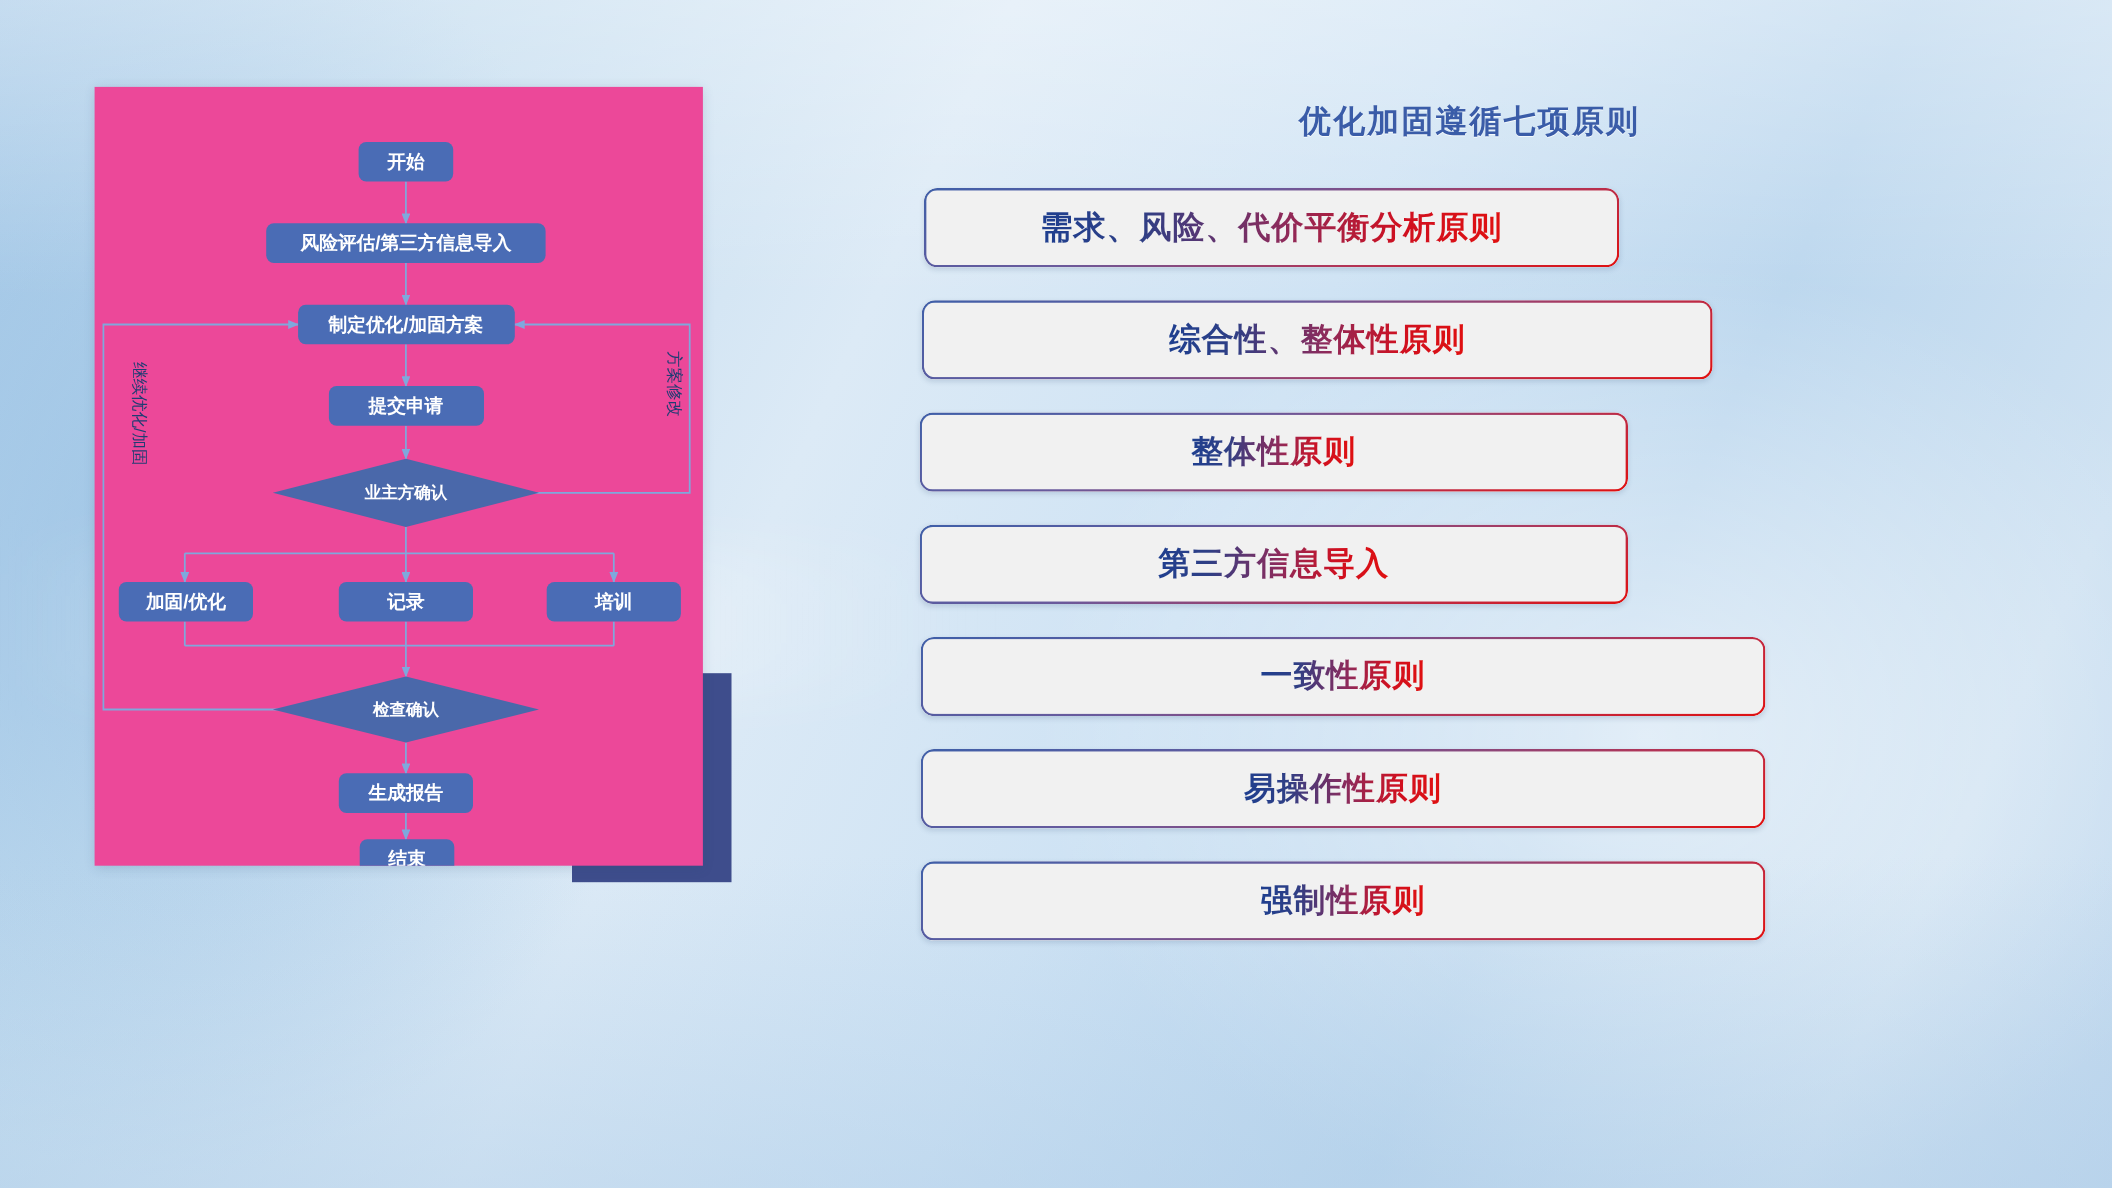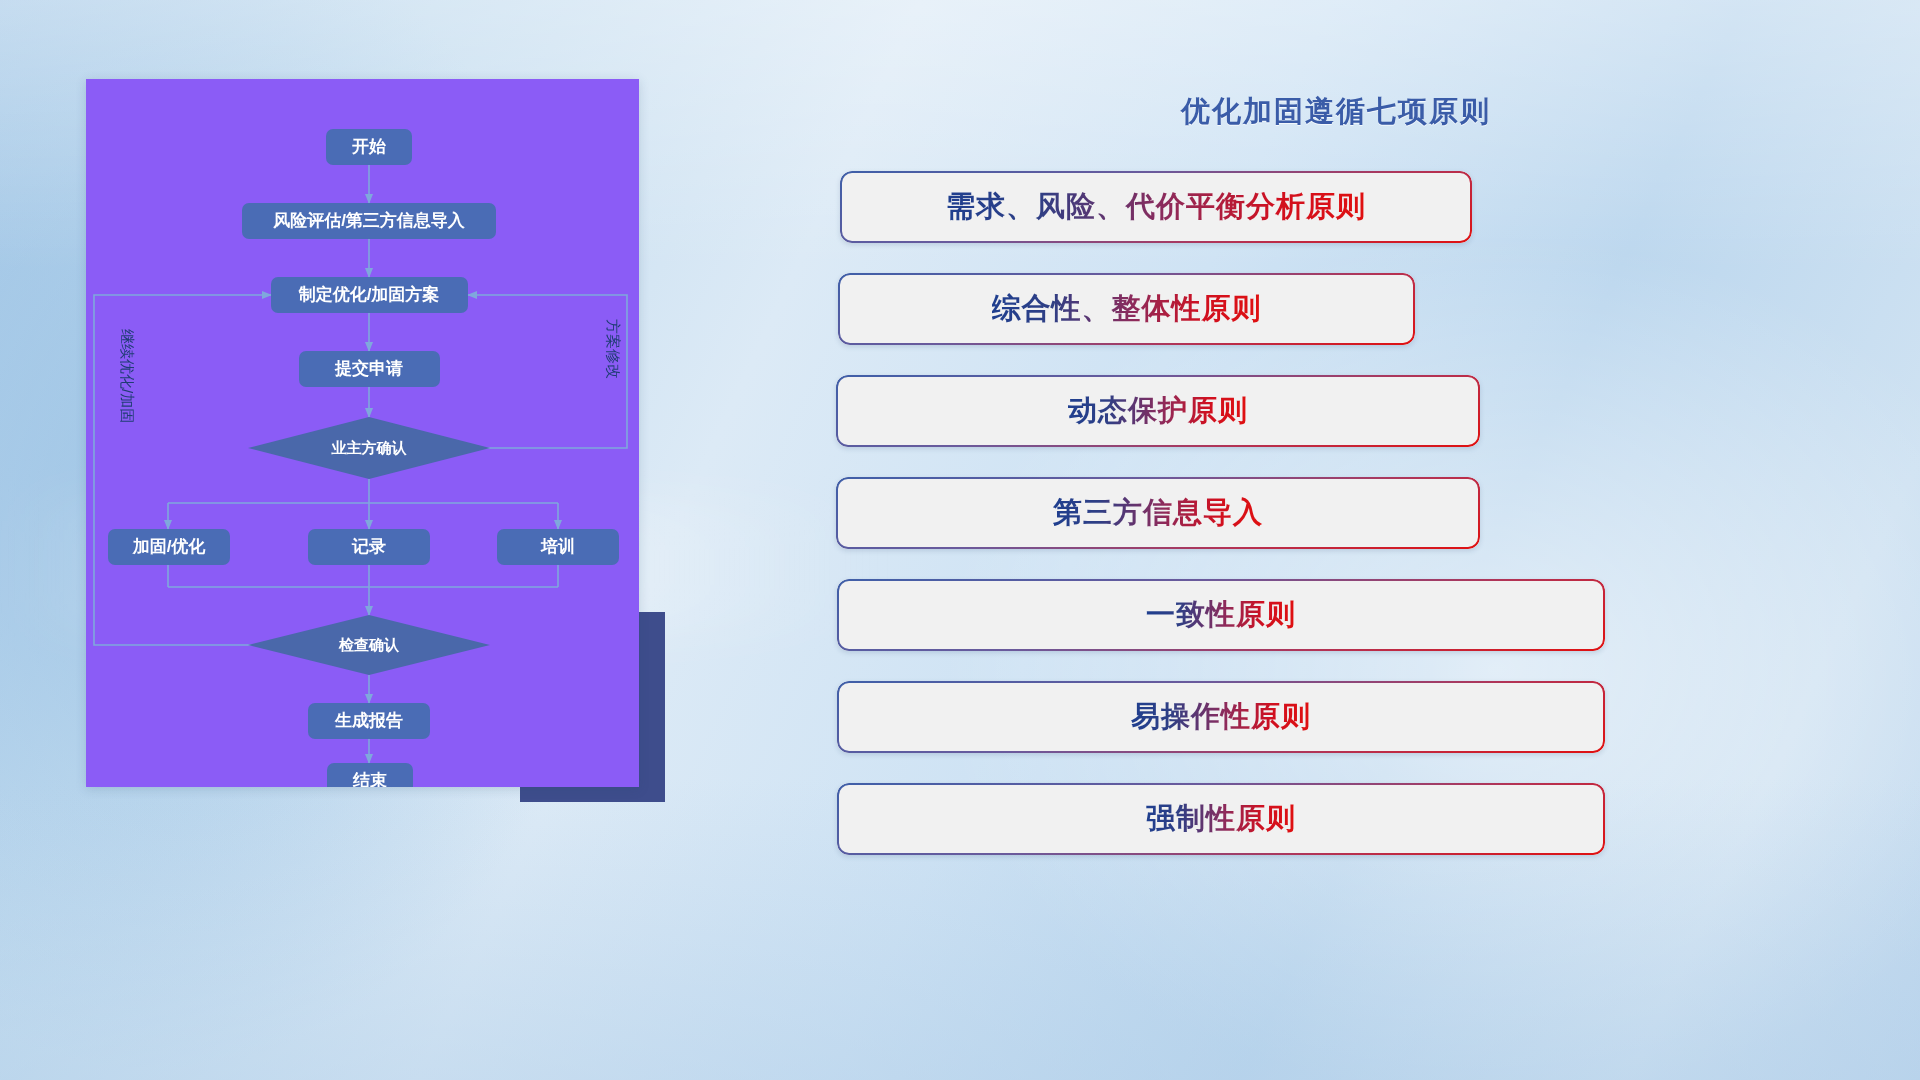--- a/index.html
+++ b/index.html
@@ -19,21 +19,21 @@
   #bg .g3{position:absolute;inset:0;
     background:radial-gradient(ellipse 700px 900px at 8% 45%, rgba(140,185,225,.55) 0%, rgba(140,185,225,0) 65%);}
   #bg .g4{position:absolute;left:0;top:0;width:100%;height:100%;
     background:linear-gradient(180deg, rgba(255,255,255,.35) 0%, rgba(255,255,255,0) 25%, rgba(255,255,255,0) 72%, rgba(175,205,232,.45) 100%);}
   #bg .streak{position:absolute;left:0;top:46%;width:46%;height:140px;
     background:linear-gradient(90deg, rgba(255,255,255,.0) 0%, rgba(255,255,255,.38) 45%, rgba(255,255,255,0) 100%);
     filter:blur(26px);}
 
   
   #accent{position:absolute;left:520px;top:612px;width:145px;height:190px;background:#3e4d8c;z-index:1;}
-  #chart-card{position:absolute;left:86px;top:79px;width:553px;height:708px;background:#8b5cf6;z-index:2;
+  #chart-card{position:absolute;left:86px;top:79px;width:553px;height:708px;background:#ec4899;z-index:2;
       box-shadow:0 2px 10px rgba(40,70,110,.18);}
   #chart-svg{position:absolute;left:0;top:0;}
 
   .node-text{fill:#ffffff;font-family:"Liberation Sans","DejaVu Sans",sans-serif;font-weight:bold;text-anchor:middle;dominant-baseline:middle;}
   .edge-label{fill:#1f3d73;font-family:"Liberation Sans","DejaVu Sans",sans-serif;font-size:15px;}
 
   
   #right{position:absolute;left:836px;top:78px;width:1000px;height:960px;z-index:3;}
   #title{
     text-align:center;font-size:29px;font-weight:bold;letter-spacing:2px;
@@ -55,21 +55,21 @@
     pointer-events:none;
   }
   .prin-label{
     position:relative;z-index:1;
     font-size:29px;font-weight:bold;letter-spacing:1px;
     background:linear-gradient(90deg,#1f3f8f 0%,#2f3f85 22%,#8c2b5c 52%,#d01020 78%,#e01010 100%);
     -webkit-background-clip:text;background-clip:text;color:transparent;
     white-space:nowrap;
   }
   .prin.w1{width:632px;margin-left:4px;}
-  .prin.w2{width:577px;margin-left:2px;}
+  .prin.w2{width:719px;margin-left:2px;}
   .prin.w3{width:644px;margin-left:0px;}
   .prin.w4{width:768px;margin-left:1px;}
 </style>
 </head>
 <body>
 
 <div id="bg">
   <div class="g1"></div>
   <div class="g3"></div>
   <div class="g2"></div>
@@ -188,21 +188,21 @@
 
     <div class="prin w1">
       <span class="prin-label">需求、风险、代价平衡分析原则</span>
     </div>
 
     <div class="prin w2">
       <span class="prin-label">综合性、整体性原则</span>
     </div>
 
     <div class="prin w3">
-      <span class="prin-label">动态保护原则</span>
+      <span class="prin-label">整体性原则</span>
     </div>
 
     <div class="prin w3">
       <span class="prin-label">第三方信息导入</span>
     </div>
 
     <div class="prin w4">
       <span class="prin-label">一致性原则</span>
     </div>
 

